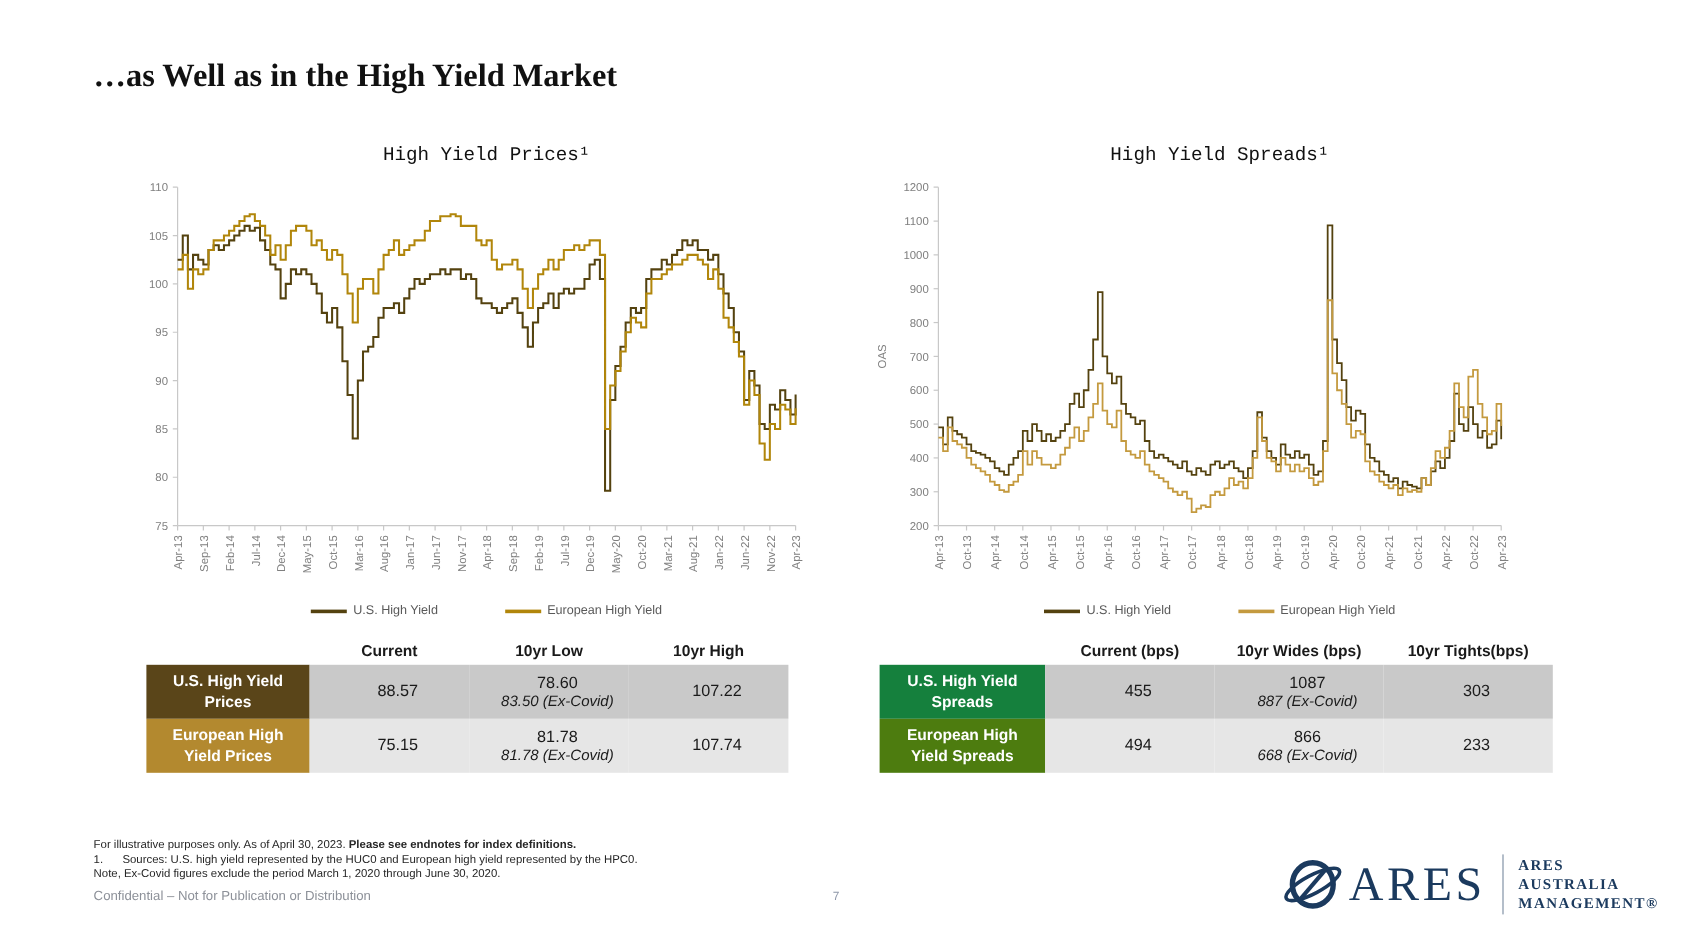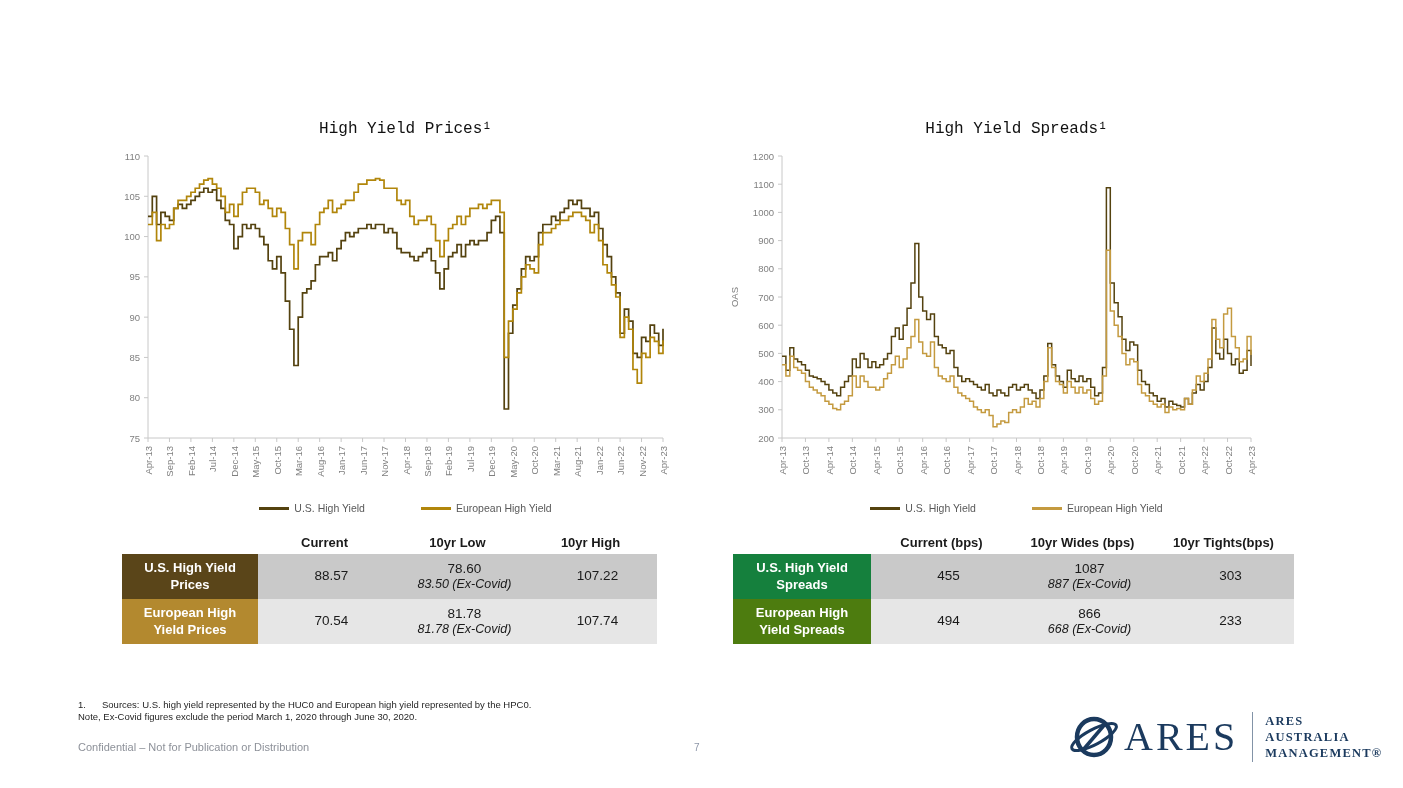--- a/index.html
+++ b/index.html
@@ -42,20 +42,21 @@
   .logo{position:absolute;left:1068px;top:710px;display:flex;align-items:center;color:#1B3A5E;}
   .logo .wordmark{font-family:"Liberation Serif",serif;font-size:40px;letter-spacing:3px;line-height:1;margin-left:4px;}
   .logo .divider{width:1px;height:50px;background:#1B3A5E;opacity:.55;margin:0 12px 0 14px;}
   .logo .unit{font-family:"Liberation Serif",serif;font-size:12.5px;font-weight:600;letter-spacing:1.2px;line-height:1.3;}
 </style>
 </head>
 <body>
 
 <div class="slide">
 
+  <h1 class="page-title">…as Well as in the High Yield Market</h1>
 
   <div class="chart-block c0">
     <div class="chart-title">High Yield Prices¹</div>
     <svg id="svg0" width="575" height="350">
         <line x1="46" y1="10" x2="46" y2="292" stroke="#C8C8C8" stroke-width="1"></line>
         <line x1="46" y1="292" x2="561" y2="292" stroke="#C8C8C8" stroke-width="1"></line>
         <line x1="42" y1="292" x2="46" y2="292" stroke="#C8C8C8" stroke-width="1"></line>
         <text x="38" y="295.5" text-anchor="end" class="tick">75</text>
         <line x1="42" y1="251.7142857142857" x2="46" y2="251.7142857142857" stroke="#C8C8C8" stroke-width="1"></line>
         <text x="38" y="255.2142857142857" text-anchor="end" class="tick">80</text>
@@ -234,21 +235,21 @@
     <div class="dcell" style="background: rgb(201, 201, 201);">
         <div>78.60</div>
         <div class="sub">83.50 (Ex-Covid)</div>
       </div>
     <div class="dcell" style="background: rgb(201, 201, 201);">
         <div>107.22</div>
       </div>
 
     <div class="lcell" style="background: rgb(179, 137, 47);">European High Yield Prices</div>
     <div class="dcell" style="background: rgb(230, 230, 230);">
-        <div>70.54</div>
+        <div>75.15</div>
       </div>
     <div class="dcell" style="background: rgb(230, 230, 230);">
         <div>81.78</div>
         <div class="sub">81.78 (Ex-Covid)</div>
       </div>
     <div class="dcell" style="background: rgb(230, 230, 230);">
         <div>107.74</div>
       </div>
   </div>
 
@@ -277,20 +278,21 @@
     <div class="dcell" style="background: rgb(230, 230, 230);">
         <div>866</div>
         <div class="sub">668 (Ex-Covid)</div>
       </div>
     <div class="dcell" style="background: rgb(230, 230, 230);">
         <div>233</div>
       </div>
   </div>
 
   <div class="footnotes">
+    <div><span>For illustrative purposes only. As of April 30, 2023. </span><span class="b">Please see endnotes for index definitions.</span></div>
     <div class="fn-row">
         <span class="fn-num">1.</span>
         <span>Sources: U.S. high yield represented by the HUC0 and European high yield represented by the HPC0.</span>
       </div>
     <div>Note, Ex-Covid figures exclude the period March 1, 2020 through June 30, 2020.</div>
   </div>
 
   <div class="confidential">Confidential – Not for Publication or Distribution</div>
   <div class="page-num">7</div>
 

